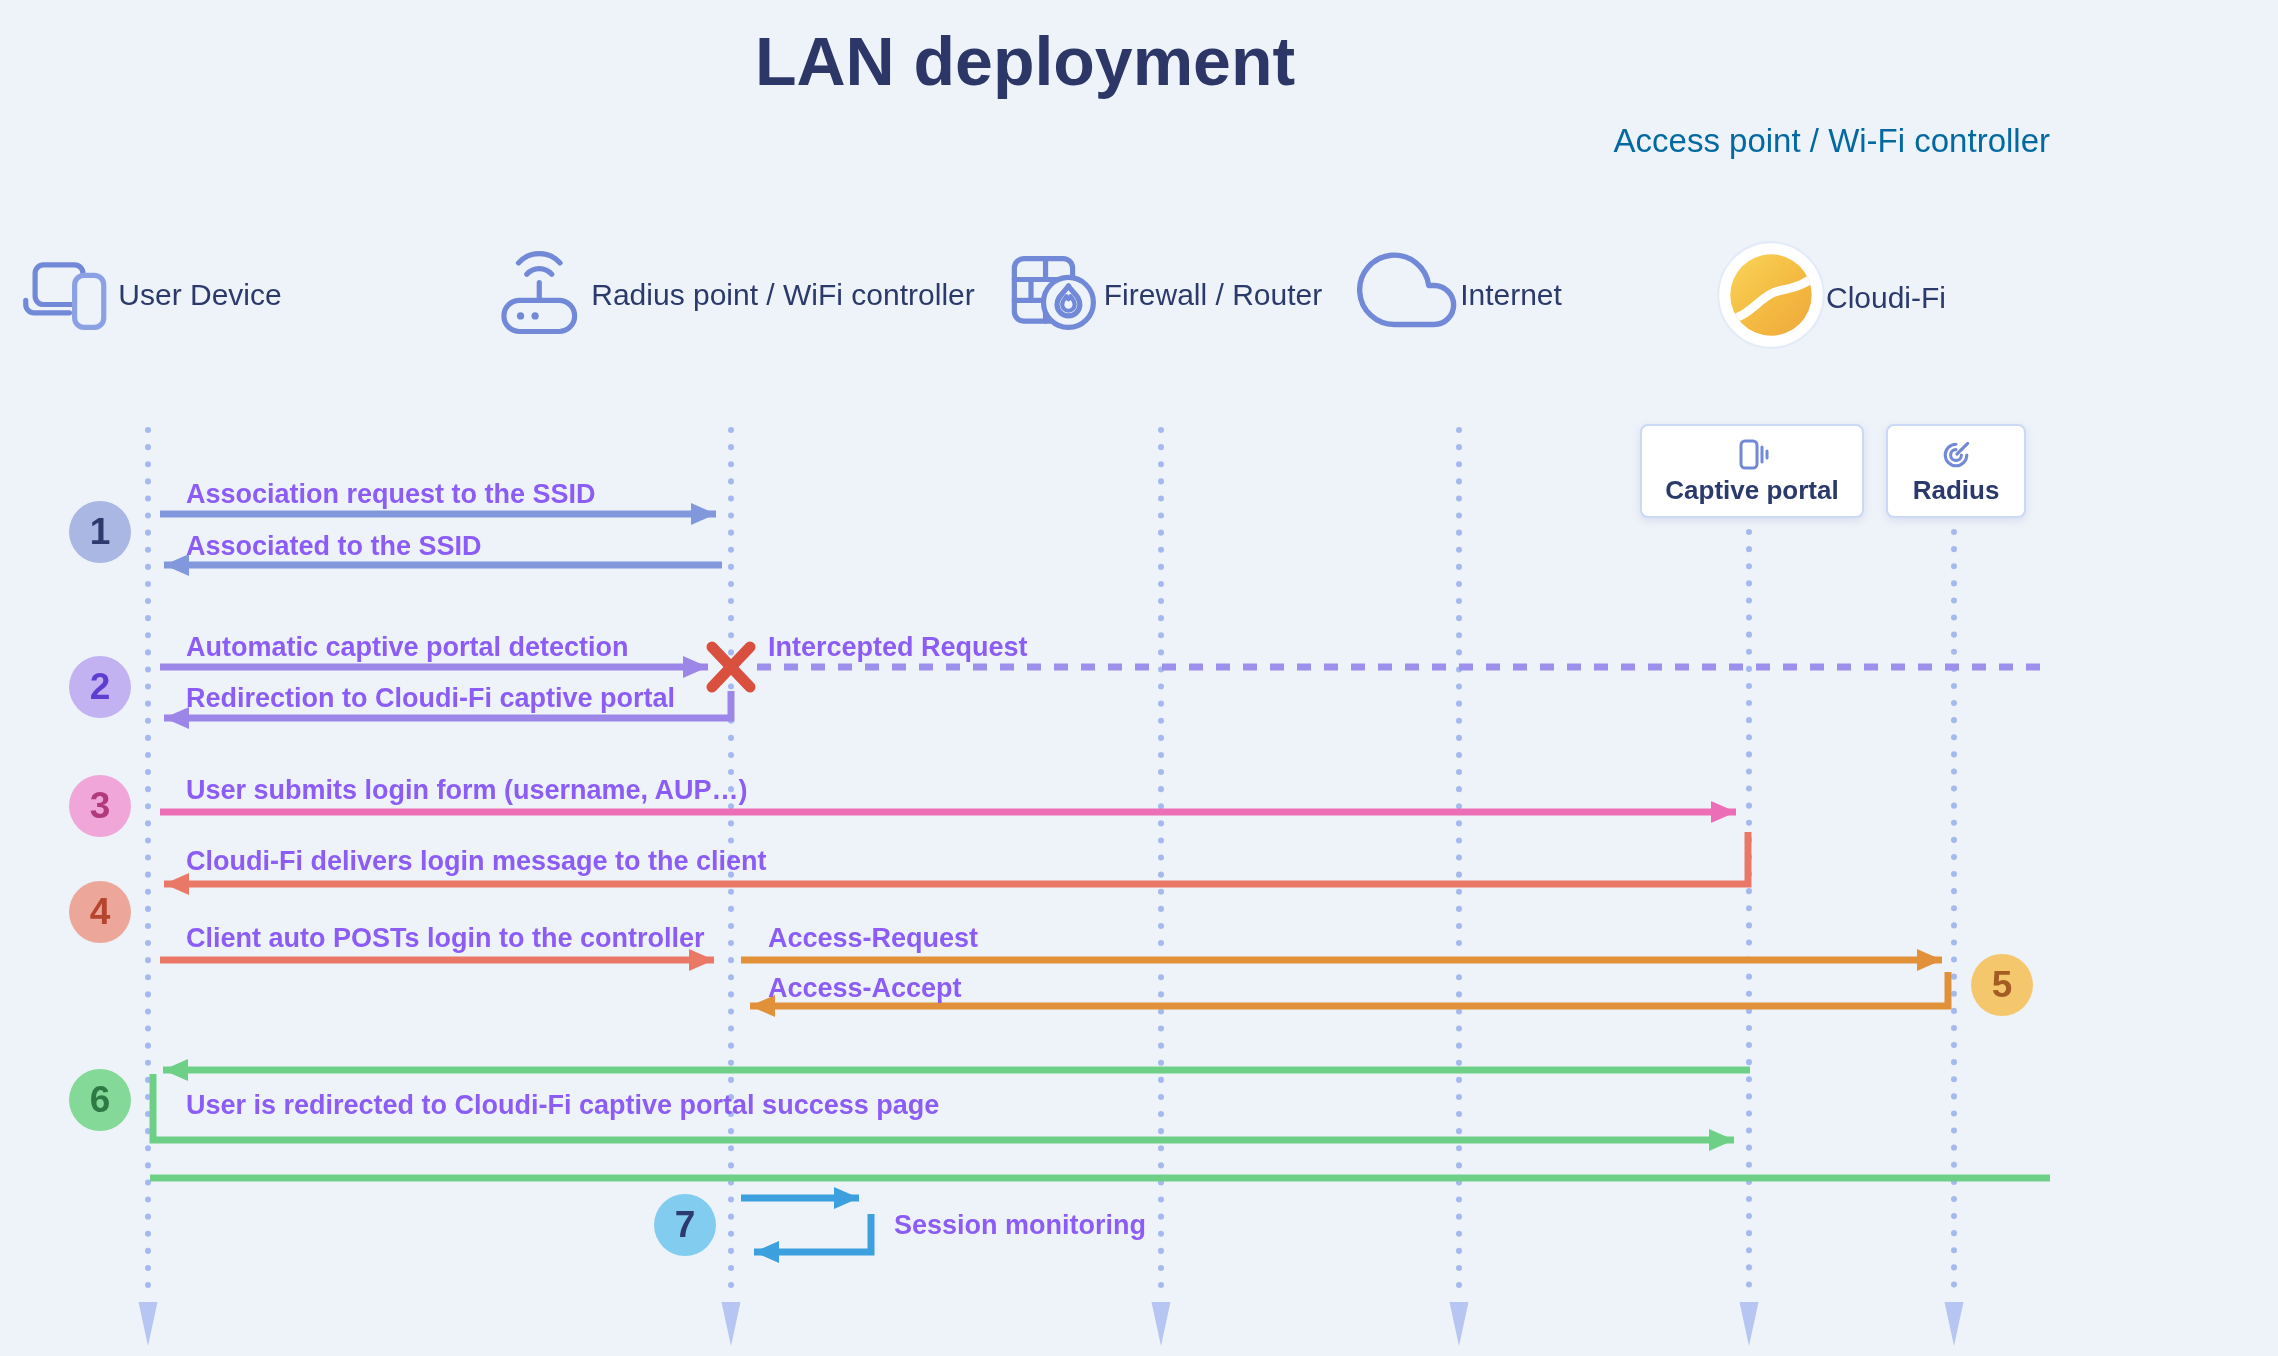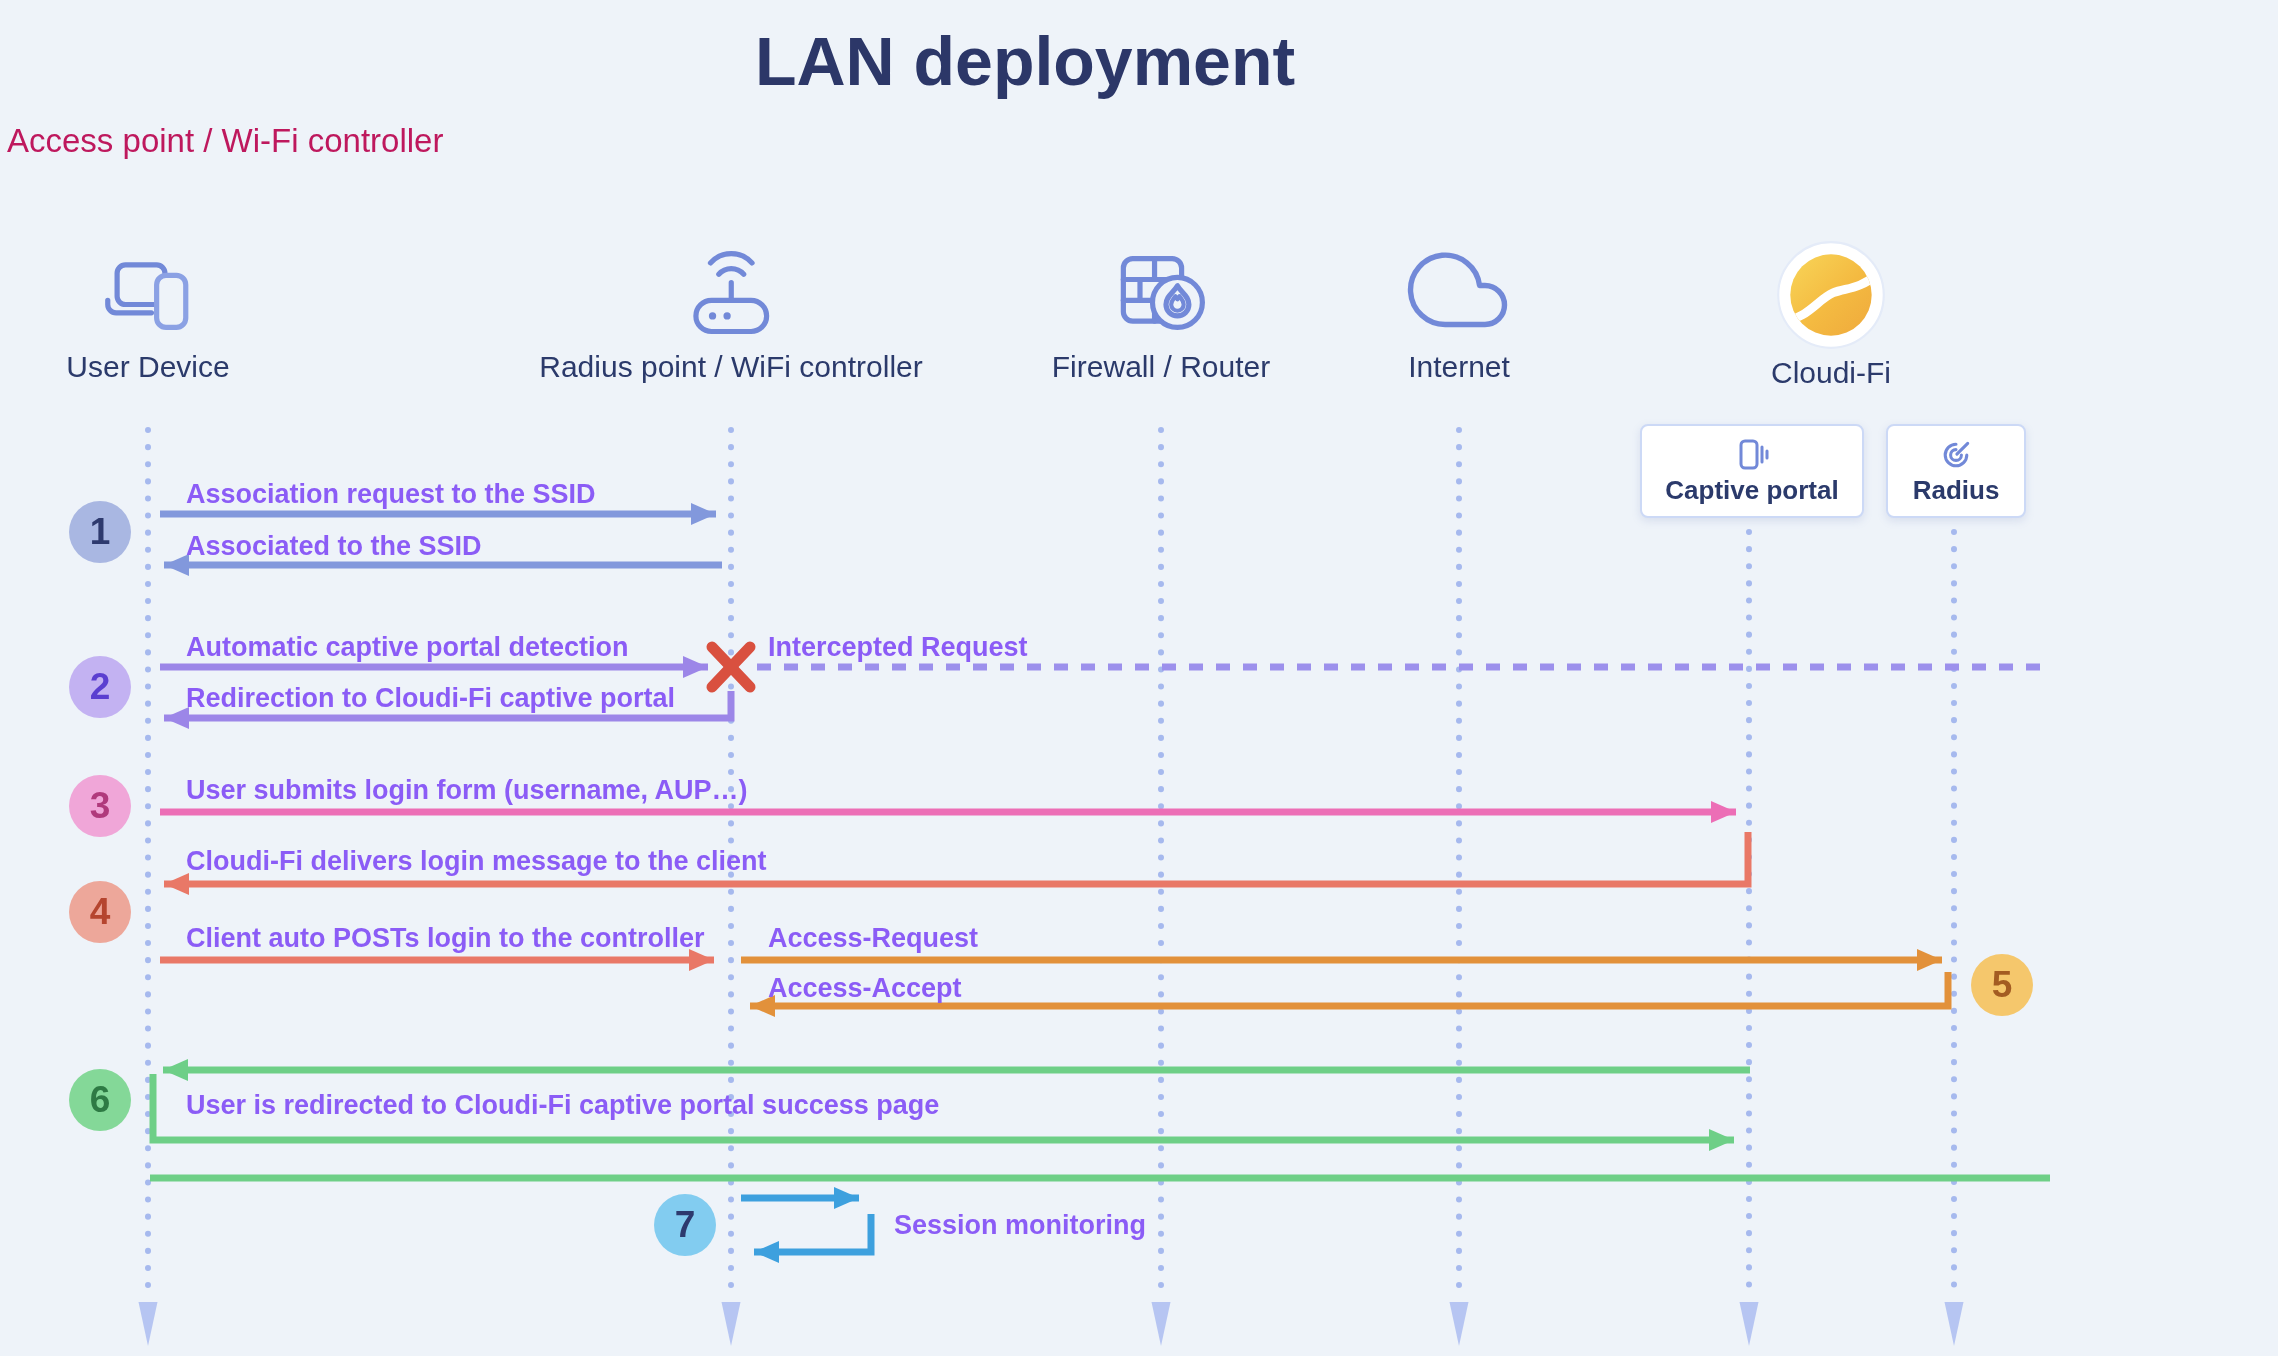--- a/index.html
+++ b/index.html
@@ -1,20 +1,20 @@
 <!DOCTYPE html>
 <html><head>
 <meta charset="utf-8">
 <style>
   html,body{margin:0;padding:0;}
   body{background:#eef3f9;font-family:"Liberation Sans",sans-serif;}
   .stage{position:relative;width:2050px;height:1356px;background:#eef3f9;overflow:hidden;}
   .title{position:absolute;left:0;right:0;top:22px;text-align:center;font-size:68px;font-weight:700;color:#2c3768;}
-  .subtitle{position:absolute;left:7px;right:0;top:122px;text-align:left;font-size:33px;font-weight:500;color:#be185d;}
-  .lane{position:absolute;top:240px;transform:translateX(-50%);display:flex;flex-direction:column;align-items:center;}
+  .subtitle{position:absolute;left:0;right:0;top:122px;text-align:right;font-size:33px;font-weight:500;color:#0369a1;}
+  .lane{position:absolute;top:240px;transform:translateX(-50%);display:flex;flex-direction:row;align-items:center;}
   .lane-label{margin-top:6px;font-size:30px;font-weight:500;color:#2b3a6b;white-space:nowrap;}
   .overlay{position:absolute;left:0;top:0;}
   .svc-box{position:absolute;top:424px;height:94px;background:#ffffff;border:2px solid #ccd9f6;border-radius:8px;
            box-shadow:0 3px 8px rgba(110,130,190,0.18);display:flex;flex-direction:column;align-items:center;justify-content:center;gap:2px;box-sizing:border-box;}
   .svc-label{font-size:26px;font-weight:700;color:#2b3a6b;white-space:nowrap;}
   .msg{position:absolute;transform:translateY(-50%);font-size:27px;font-weight:600;color:#8b5cf6;white-space:nowrap;}
   .step{position:absolute;width:62px;height:62px;border-radius:50%;transform:translate(-50%,-50%);
         display:flex;align-items:center;justify-content:center;font-size:37px;font-weight:700;}
 </style>
 </head>

